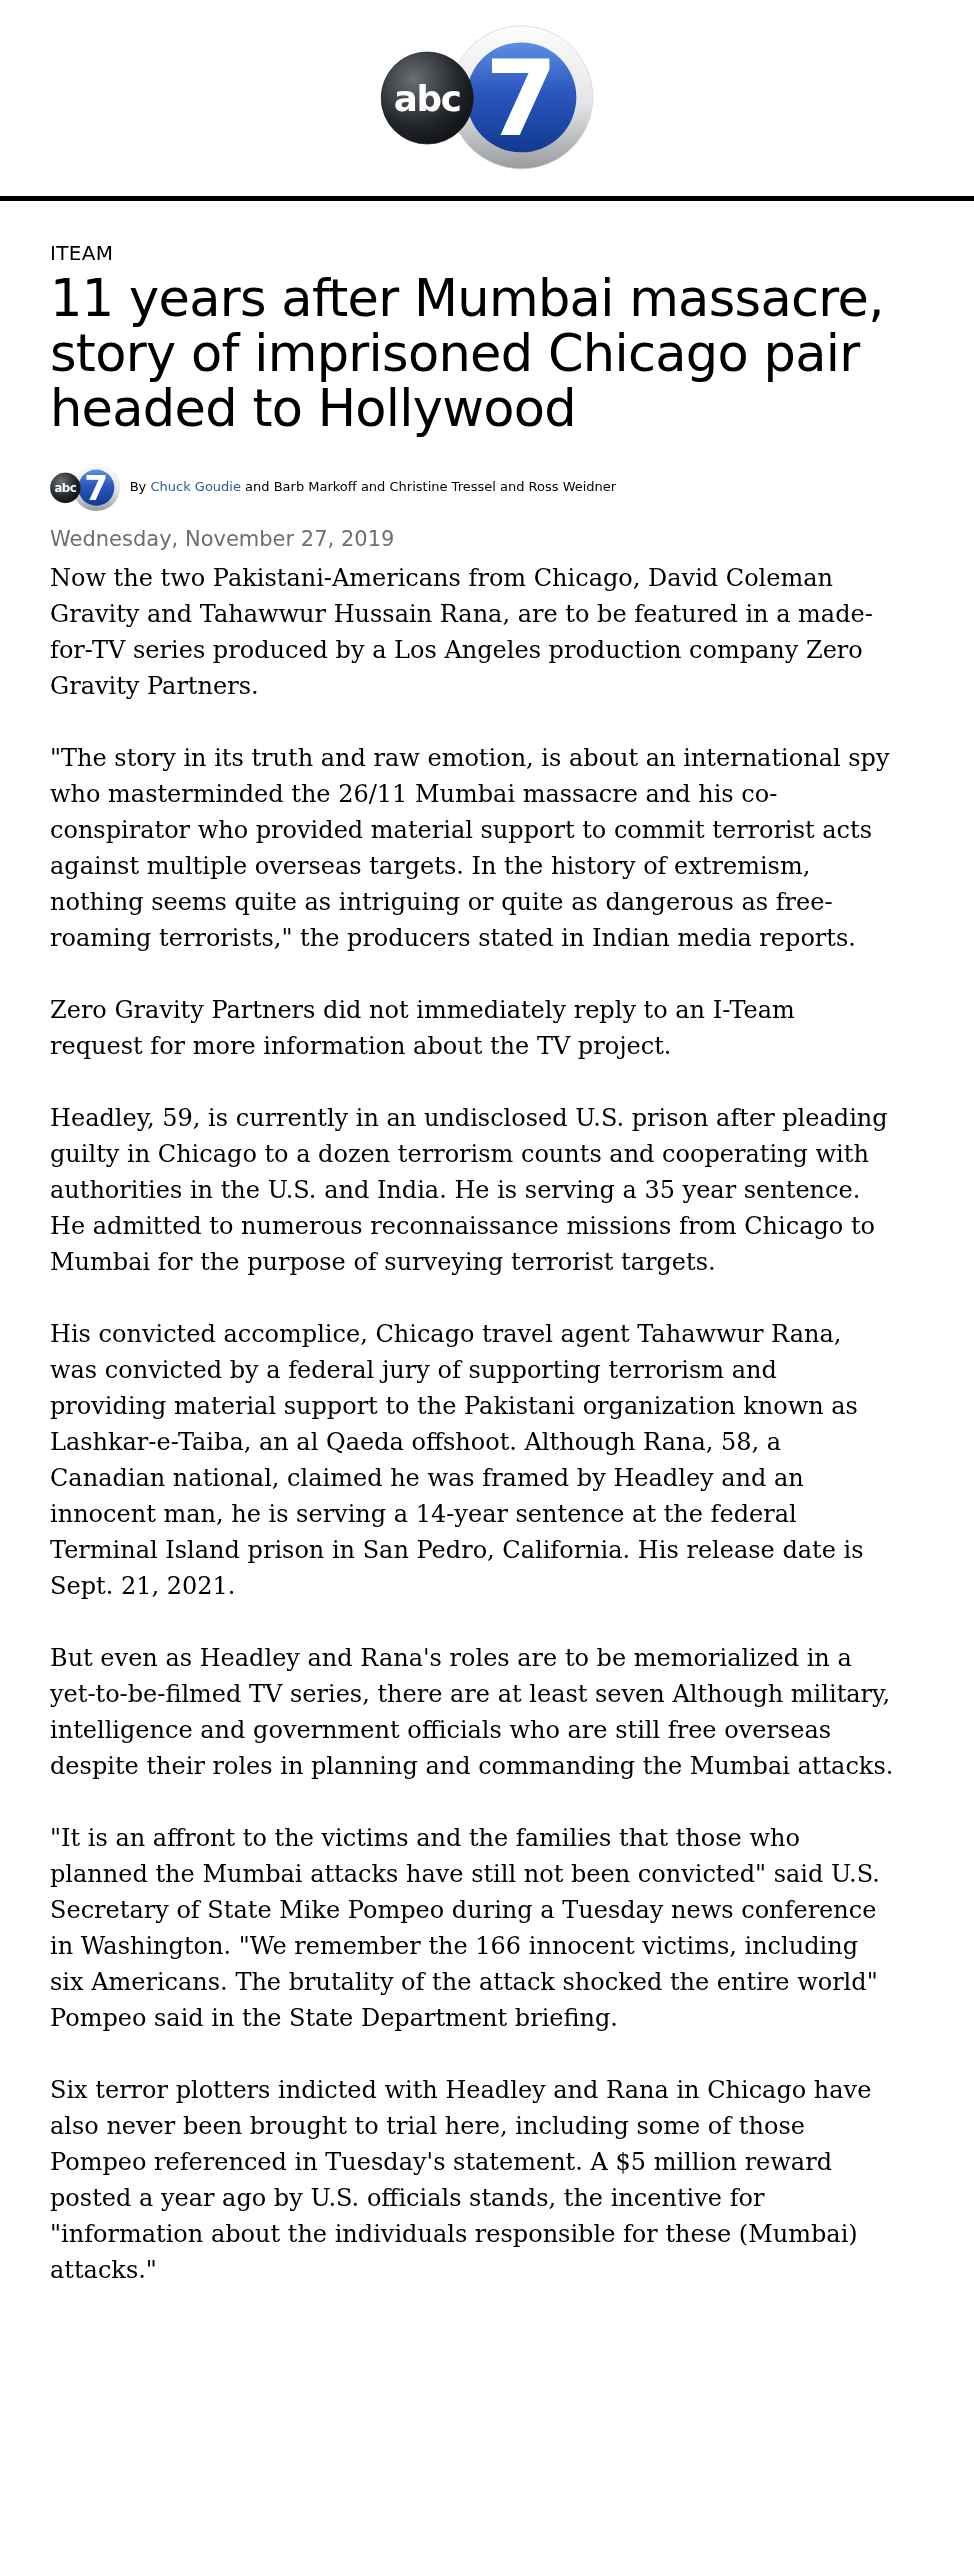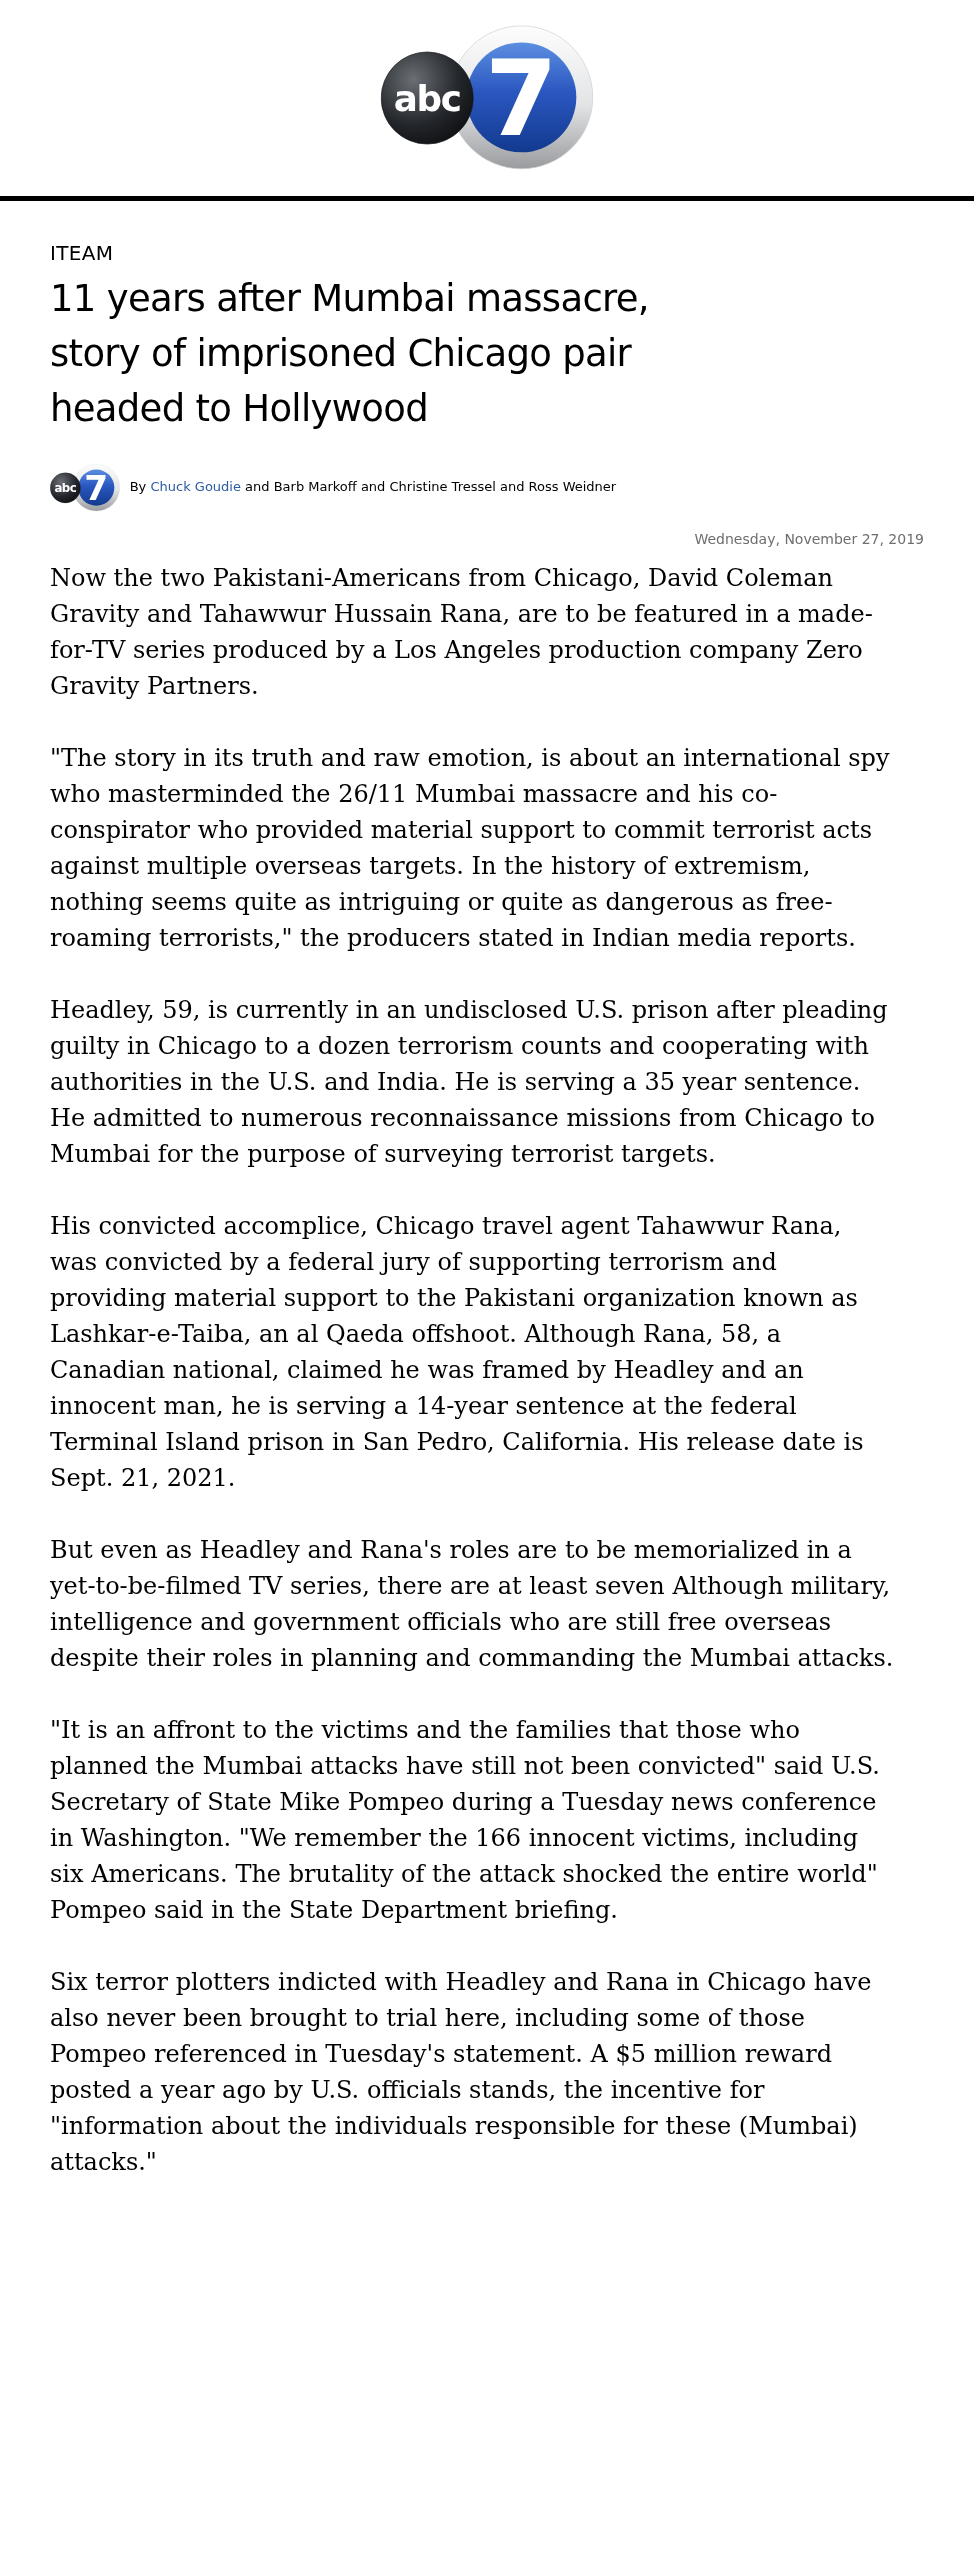--- a/index.html
+++ b/index.html
@@ -39,21 +39,21 @@
     margin-top: 40px;
     font-size: 20px;
     line-height: 25px;
     color: #000000;
     text-decoration: none;
     letter-spacing: 0.3px;
     cursor: pointer;
   }
   .headline {
     margin: 5.6px 0 0 0;
-    font-size: 37px;
+    font-size: 51px;
     line-height: 55px;
     font-weight: 400;
     letter-spacing: -0.7px;
     color: #000;
     white-space: pre-line;
   }
   .byline-row {
     margin-top: 26.4px;
     display: flex;
     align-items: center;
@@ -68,24 +68,23 @@
     line-height: 26.4px;
     color: #000;
   }
   .author-link {
     color: #2a5d9f;
     text-decoration: none;
     cursor: pointer;
   }
   .article-date {
     margin-top: 15.3px;
-    font-size: 14px;
+    font-size: 21px;
     line-height: 24px;
     color: #6e6e6e;
-    text-align: right;
   }
   .article-body {
     margin-top: 8.4px;
     width: 845px;
     font-family: "DejaVu Serif", serif;
     font-size: 24px;
     line-height: 36px;
     color: #000;
   }
   .article-body p {
@@ -158,20 +157,21 @@
       </svg>
     </span>
     <span class="byline-text"><span>By </span><a class="author-link">Chuck Goudie</a><span> and Barb Markoff and Christine Tressel and Ross Weidner</span></span>
   </div>
 
   <div class="article-date">Wednesday, November 27, 2019</div>
 
   <div class="article-body">
     <p>Now the two Pakistani-Americans from Chicago, David Coleman Gravity and Tahawwur Hussain Rana, are to be featured in a made-for-TV series produced by a Los Angeles production company Zero Gravity Partners.</p>
     <p>"The story in its truth and raw emotion, is about an international spy who masterminded the 26/11 Mumbai massacre and his co-conspirator who provided material support to commit terrorist acts against multiple overseas targets. In the history of extremism, nothing seems quite as intriguing or quite as dangerous as free-roaming terrorists," the producers stated in Indian media reports.</p>
+    <p>Zero Gravity Partners did not immediately reply to an I-Team request for more information about the TV project.</p>
     <p>Headley, 59, is currently in an undisclosed U.S. prison after pleading guilty in Chicago to a dozen terrorism counts and cooperating with authorities in the U.S. and India. He is serving a 35 year sentence. He admitted to numerous reconnaissance missions from Chicago to Mumbai for the purpose of surveying terrorist targets.</p>
     <p>His convicted accomplice, Chicago travel agent Tahawwur Rana, was convicted by a federal jury of supporting terrorism and providing material support to the Pakistani organization known as Lashkar-e-Taiba, an al Qaeda offshoot. Although Rana, 58, a Canadian national, claimed he was framed by Headley and an innocent man, he is serving a 14-year sentence at the federal Terminal Island prison in San Pedro, California. His release date is Sept. 21, 2021.</p>
     <p>But even as Headley and Rana's roles are to be memorialized in a yet-to-be-filmed TV series, there are at least seven Although military, intelligence and government officials who are still free overseas despite their roles in planning and commanding the Mumbai attacks.</p>
     <p>"It is an affront to the victims and the families that those who planned the Mumbai attacks have still not been convicted" said U.S. Secretary of State Mike Pompeo during a Tuesday news conference in Washington. "We remember the 166 innocent victims, including six Americans. The brutality of the attack shocked the entire world" Pompeo said in the State Department briefing.</p>
     <p>Six terror plotters indicted with Headley and Rana in Chicago have also never been brought to trial here, including some of those Pompeo referenced in Tuesday's statement. A $5 million reward posted a year ago by U.S. officials stands, the incentive for "information about the individuals responsible for these (Mumbai) attacks."</p>
   </div>
 
 </main>
 
 

